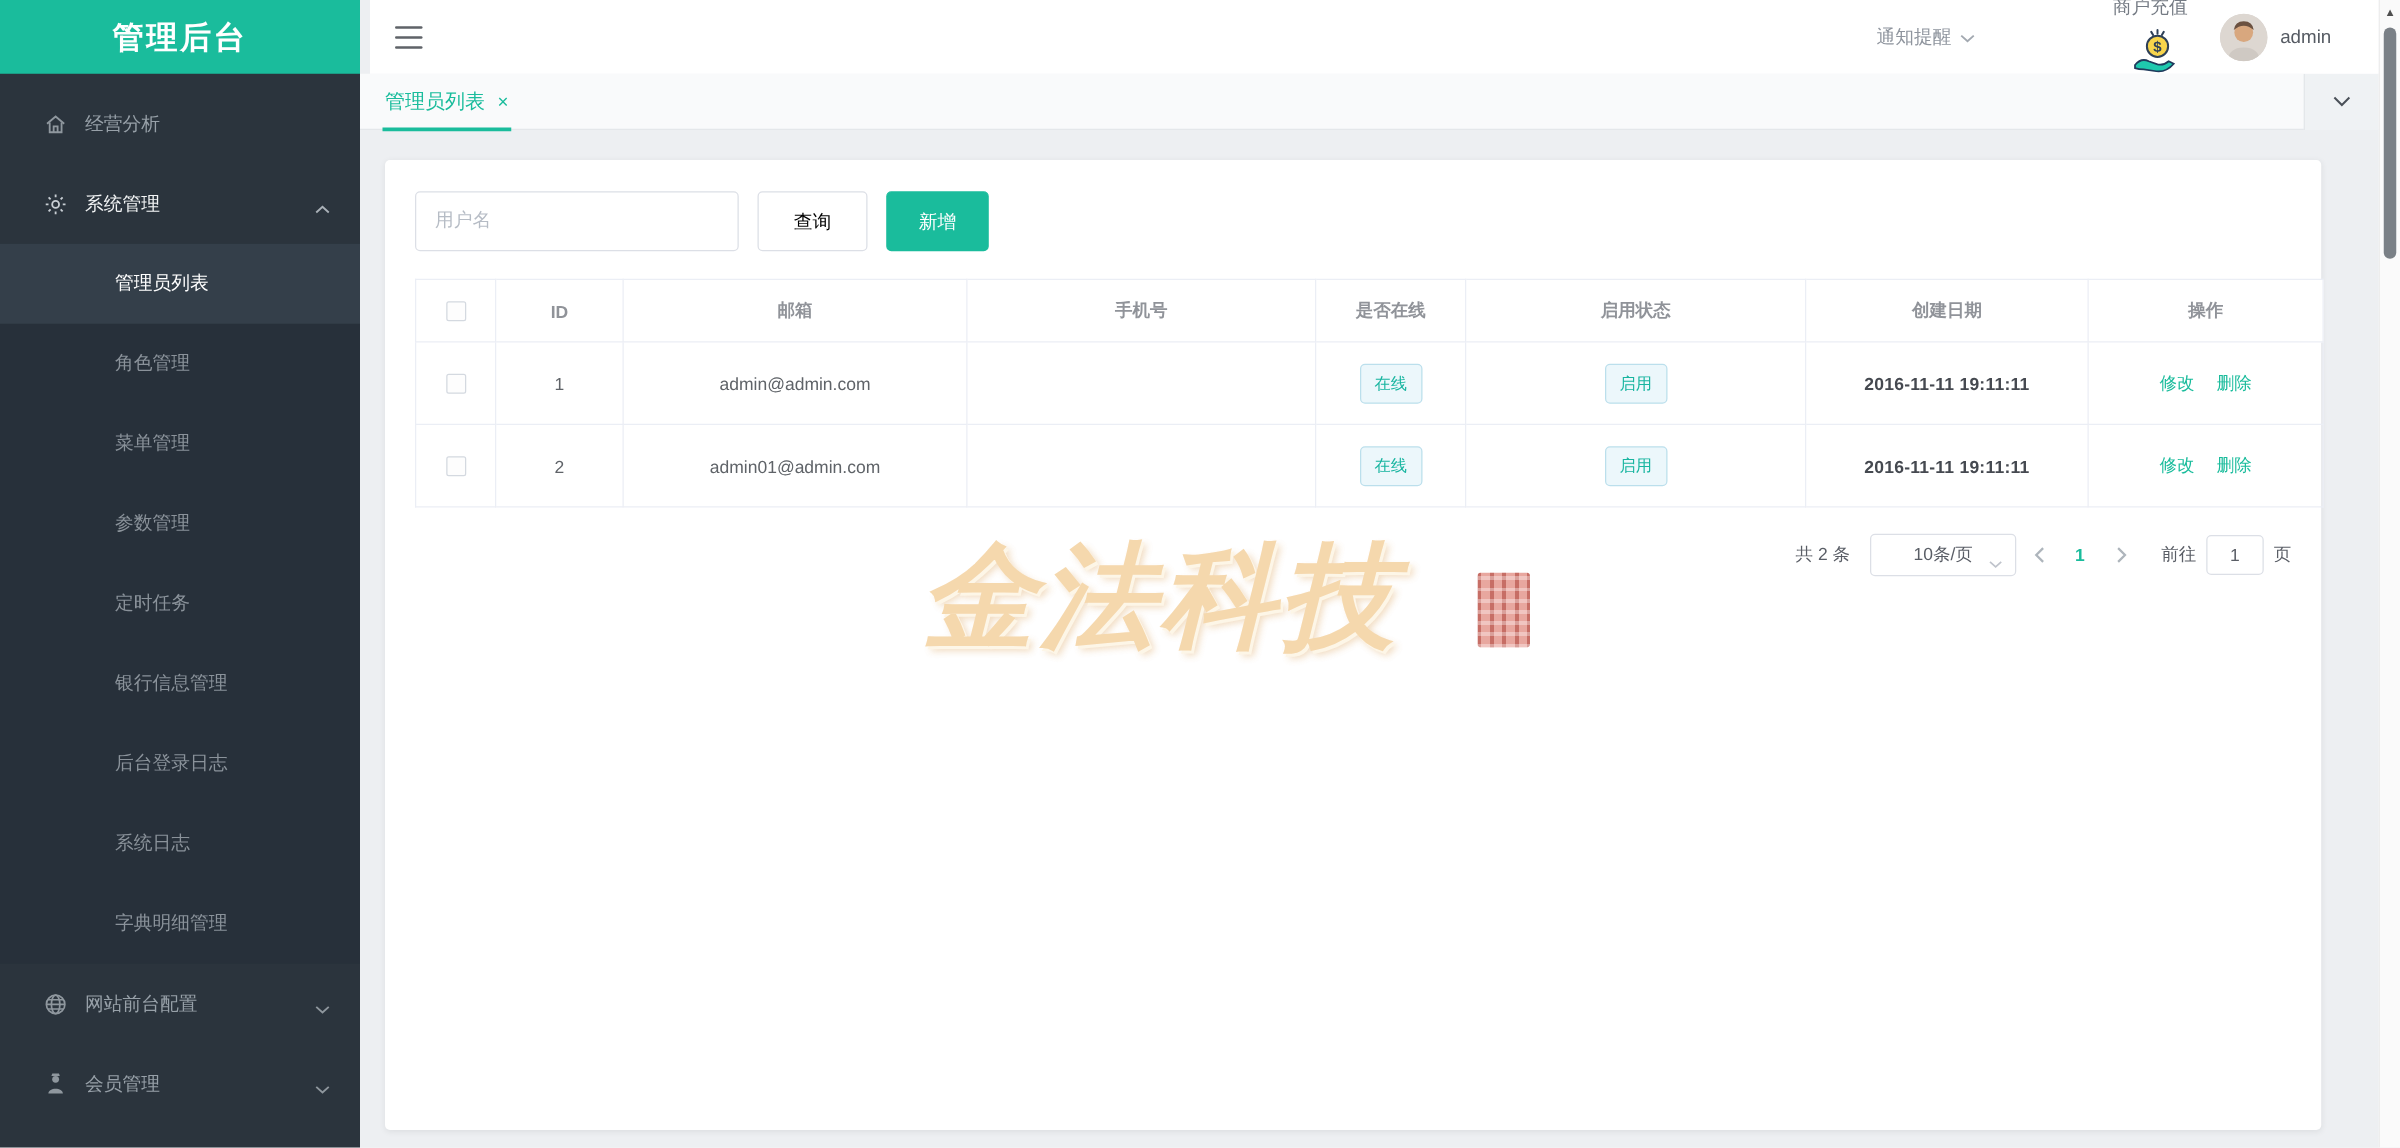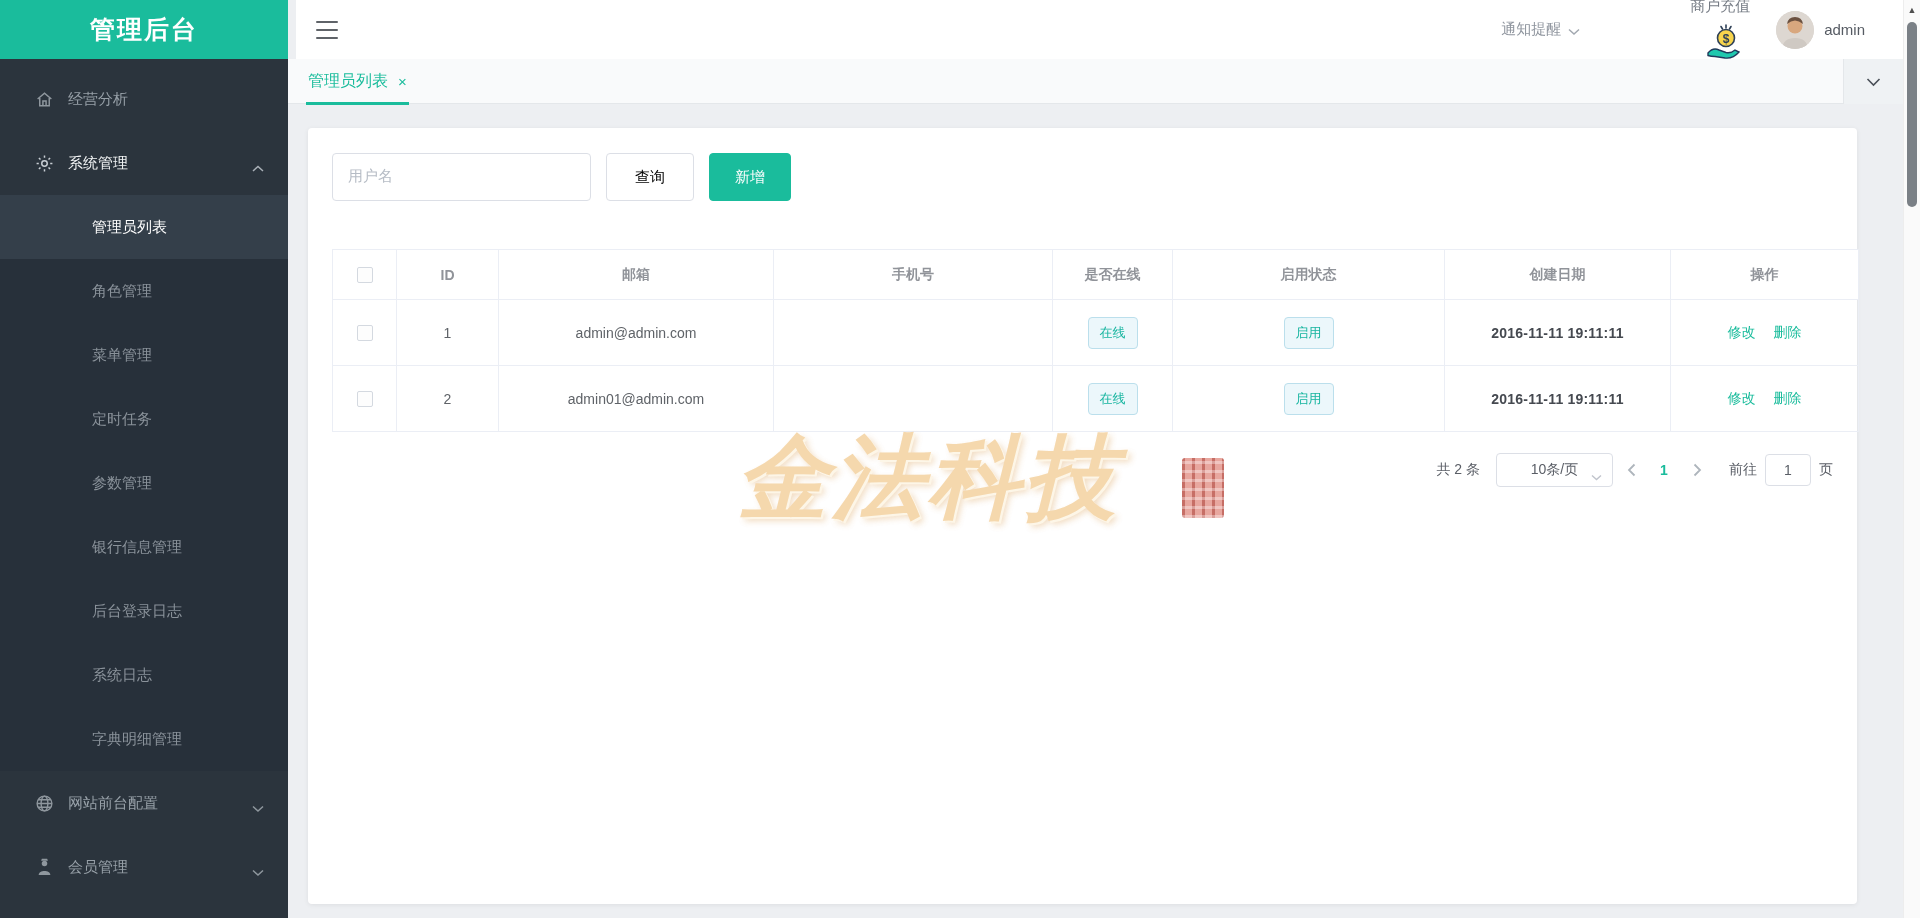--- a/index.html
+++ b/index.html
@@ -63,21 +63,21 @@
     font-family:Liberation Mono, monospace; }
   .search-input::placeholder { color:#b6bcc5; }
   .btn { height:48px; border-radius:4px; font-size:15px; cursor:pointer;
     font-family:"Liberation Sans","DejaVu Sans",sans-serif; }
   .btn-query { width:88px; margin-left:15px; background:#fff; border:1px solid #dcdfe6;
     color:#000000; }
   .btn-add { width:82px; margin-left:15px; background:#1abc9c; border:1px solid #1abc9c;
     color:#fff; }
 
   
-  table.grid { width:100%; border-collapse:collapse; margin-top:48px; table-layout:fixed; }
+  table.grid { width:100%; border-collapse:collapse; margin-top:22px; table-layout:fixed; }
   .grid th, .grid td { border:1px solid #ebeef5; text-align:center; font-size:14px; }
   .grid th { height:50px; color:#909399; font-weight:bold; background:#fff; }
   .grid td { height:66px; color:#5f6368; }
   .grid td.date-cell { color:#454950; font-weight:bold; letter-spacing:0.2px; }
   .checkbox { width:16px; height:16px; border:1px solid #d4d9e0; border-radius:2px;
     background:#fdfdfd; display:inline-block; vertical-align:middle; cursor:pointer; }
   .badge { display:inline-block; padding:6px 11px; background:#ecf7fb; border:1px solid #bbdfec;
     border-radius:4px; color:#18b5a0; font-size:13px; cursor:default; }
   .link { color:#1abc9c; font-size:14px; cursor:pointer; text-decoration:none; }
   .link + .link { margin-left:14px; }
@@ -147,22 +147,22 @@
         <svg width="12" height="8" viewBox="0 0 12 8" fill="none" stroke="#aab1b8" stroke-width="1.5">
           <polyline points="1,6 6,1.5 11,6"></polyline>
         </svg>
       </span>
     </div>
 
     <div class="submenu">
       <div class="submenu-item active">管理员列表</div>
       <div class="submenu-item">角色管理</div>
       <div class="submenu-item">菜单管理</div>
+      <div class="submenu-item">参数管理</div>
       <div class="submenu-item">定时任务</div>
-      <div class="submenu-item">参数管理</div>
       <div class="submenu-item">银行信息管理</div>
       <div class="submenu-item">后台登录日志</div>
       <div class="submenu-item">系统日志</div>
       <div class="submenu-item">字典明细管理</div>
     </div>
 
     <div class="menu-item">
       <span class="mi-icon">
         <svg width="19" height="19" viewBox="0 0 18 18" fill="none" stroke="#8f979e" stroke-width="1.3">
           <circle cx="9" cy="9" r="7"></circle>

